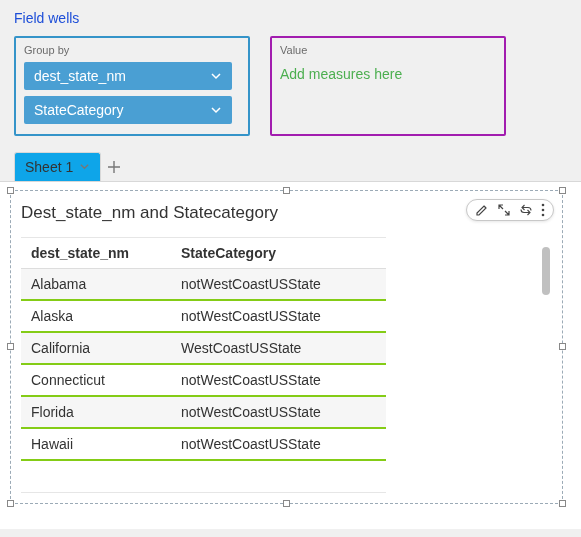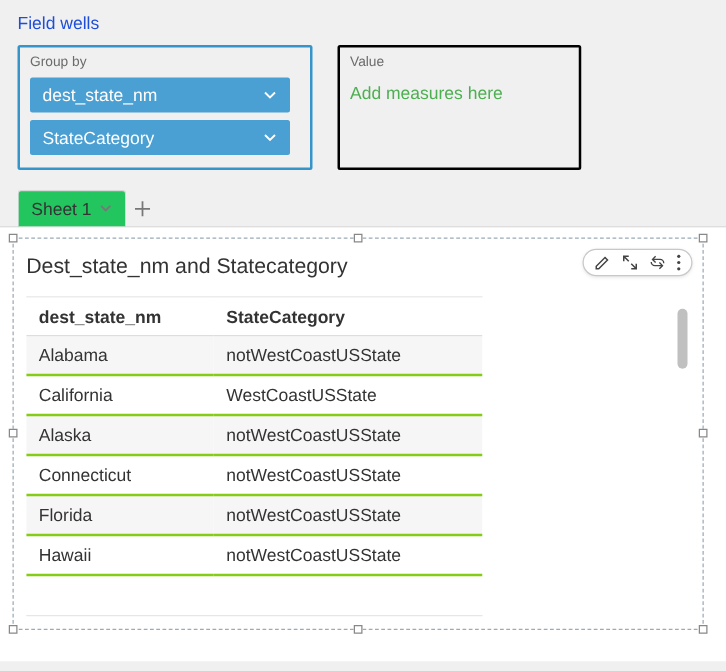--- a/index.html
+++ b/index.html
@@ -29,22 +29,22 @@
   .well {
     border-radius: 2px;
     padding: 6px 16px 8px 8px;
     min-height: 100px;
   }
   .well.group-by {
     border: 2px solid #3594c9;
     width: 236px;
   }
   .well.value {
-    border: 2px solid #000000;
-    width: 195px;
+    border: 2px solid #a21caf;
+    width: 236px;
   }
   .well-label {
     font-size: 11px;
     color: #6b6b6b;
     margin-bottom: 6px;
   }
   .pill {
     background: #4a9fd3;
     color: #fff;
     border-radius: 2px;
@@ -70,21 +70,21 @@
     padding: 4px 0;
   }
   .tabs-row {
     display: flex;
     align-items: stretch;
     border-bottom: 1px solid #d8d8d8;
     background: #f0f0f0;
     padding-left: 14px;
   }
   .tab {
-    background: #22c55e;
+    background: #0ea5e9;
     border: 1px solid #d8d8d8;
     border-bottom: none;
     padding: 6px 10px;
     display: flex;
     align-items: center;
     gap: 6px;
     border-radius: 3px 3px 0 0;
     cursor: pointer;
     color: #333;
   }
@@ -289,26 +289,26 @@
               <th>dest_state_nm</th>
               <th>StateCategory</th>
             </tr>
           </thead>
           <tbody id="table-body">
               <tr>
                 <td>Alabama</td>
                 <td>notWestCoastUSState</td>
               </tr>
               <tr>
+                <td>Alaska</td>
+                <td>notWestCoastUSState</td>
+              </tr>
+              <tr>
                 <td>California</td>
                 <td>WestCoastUSState</td>
-              </tr>
-              <tr>
-                <td>Alaska</td>
-                <td>notWestCoastUSState</td>
               </tr>
               <tr>
                 <td>Connecticut</td>
                 <td>notWestCoastUSState</td>
               </tr>
               <tr>
                 <td>Florida</td>
                 <td>notWestCoastUSState</td>
               </tr>
               <tr>

